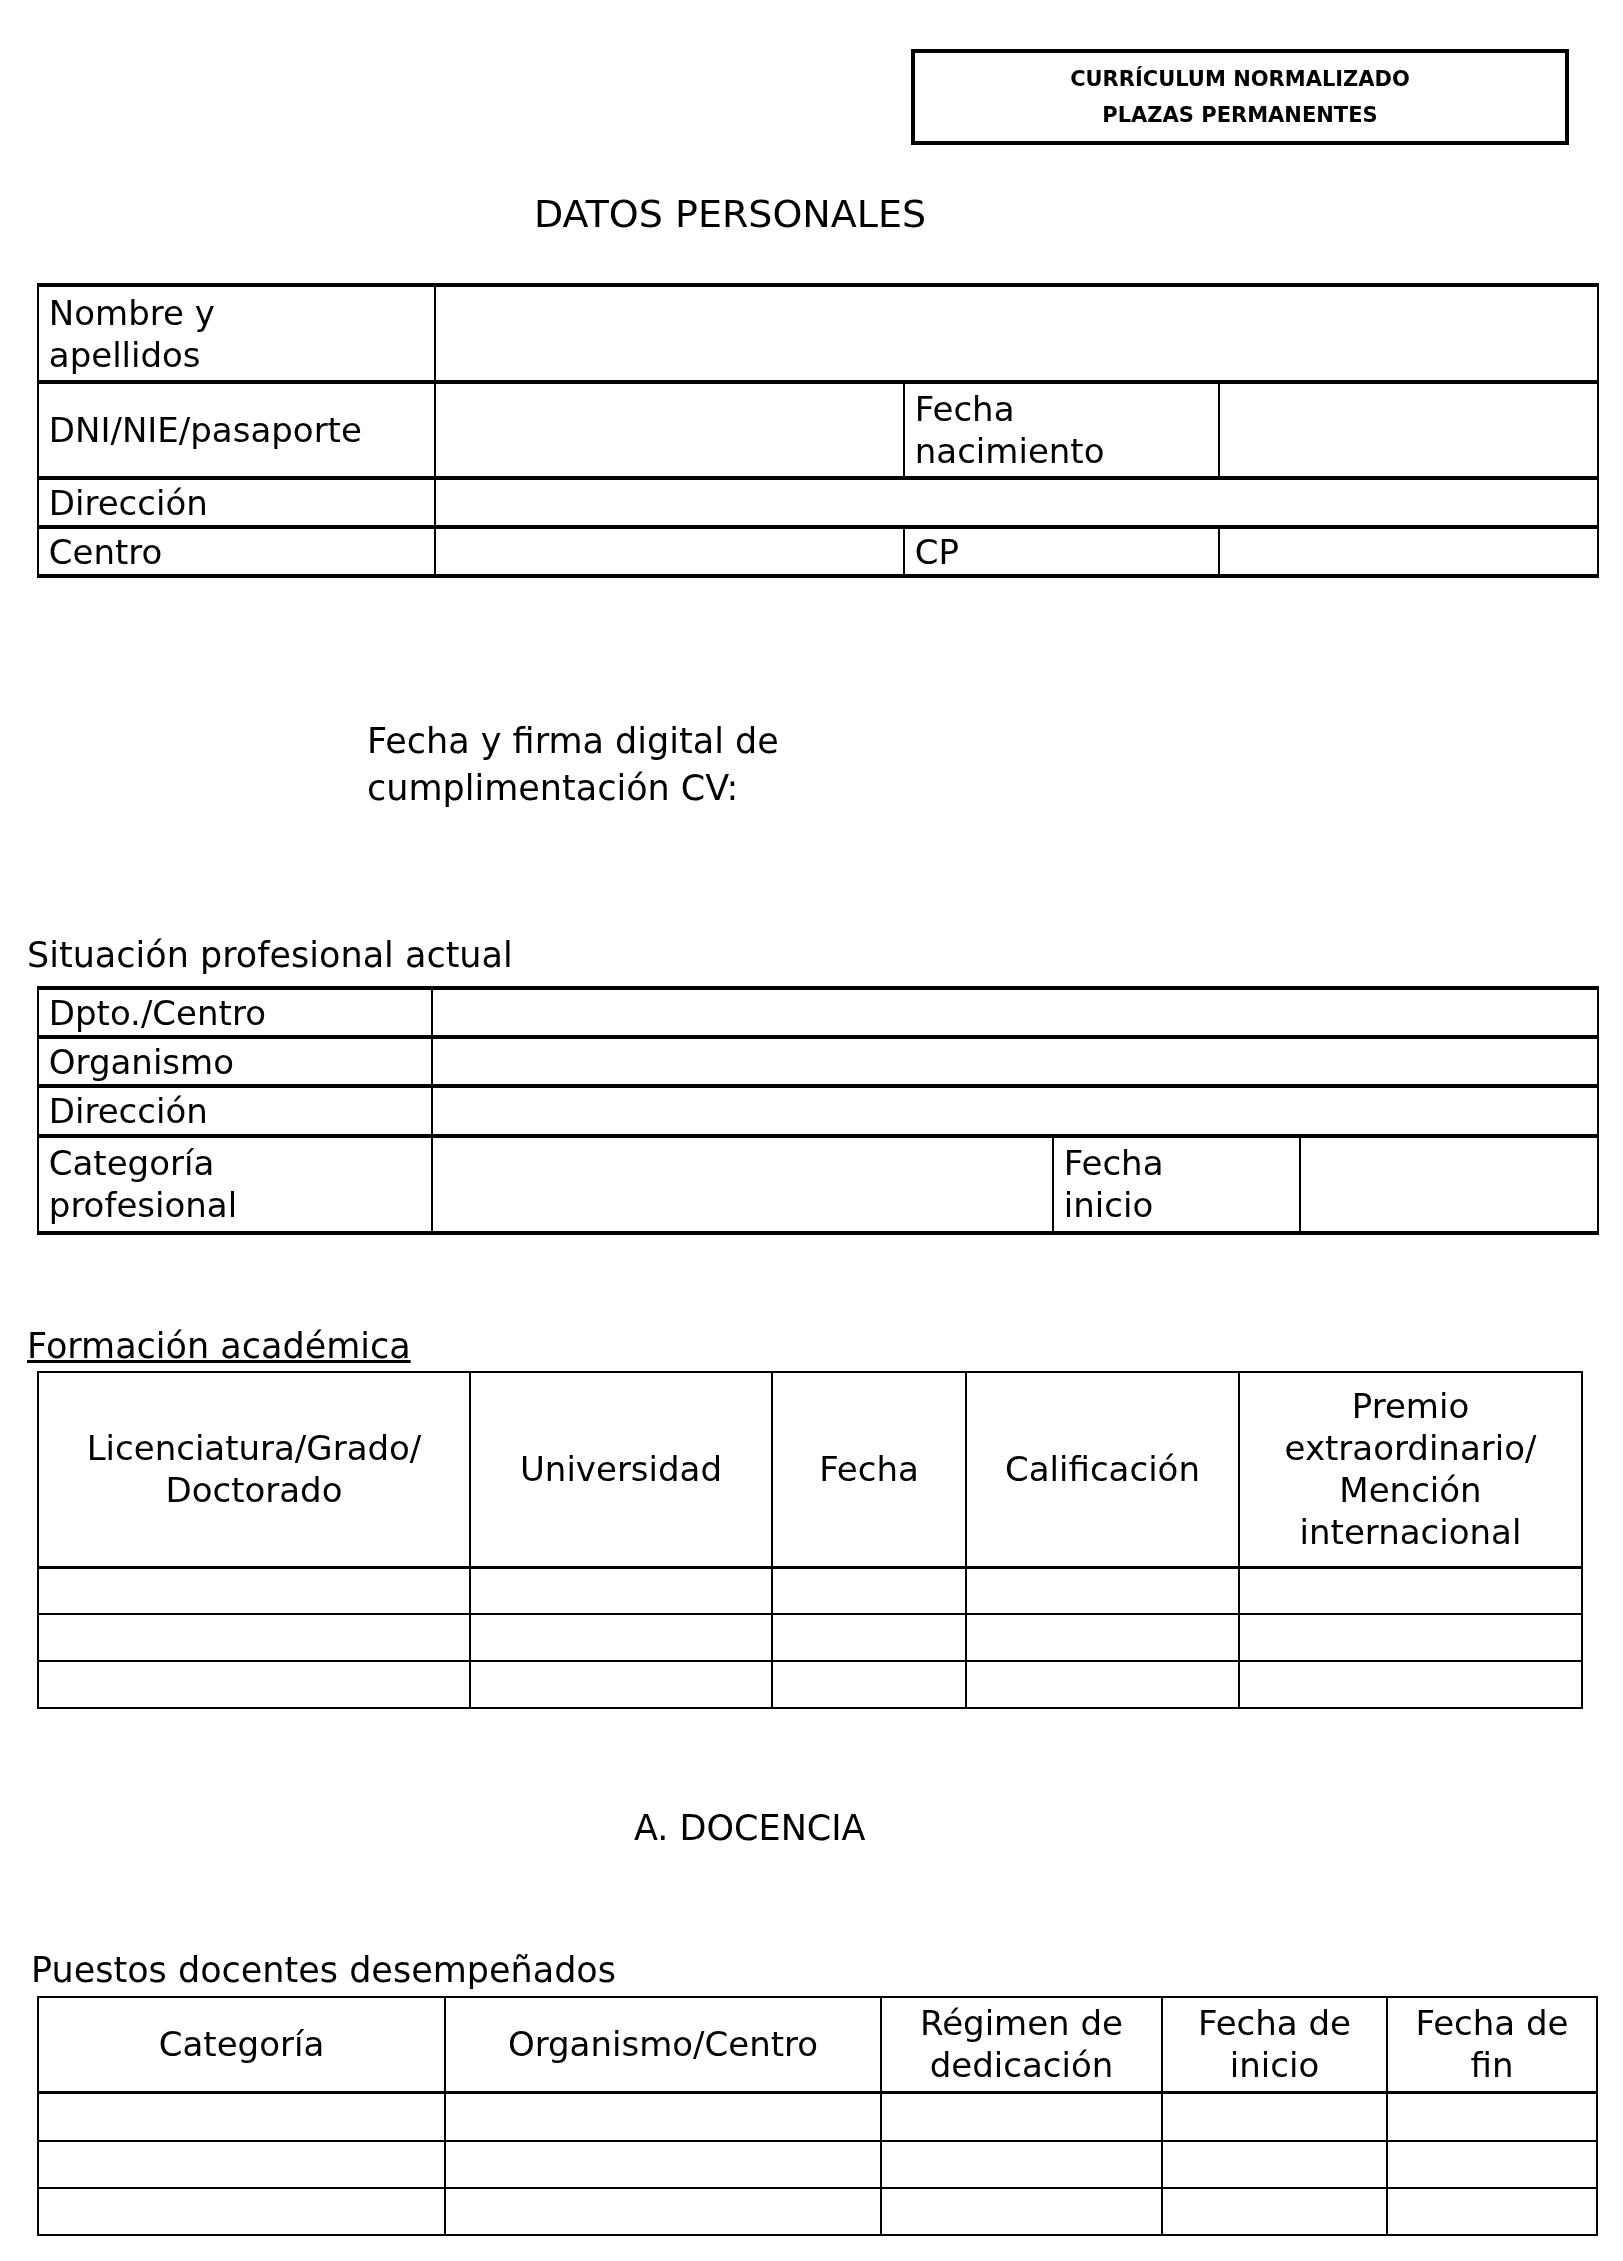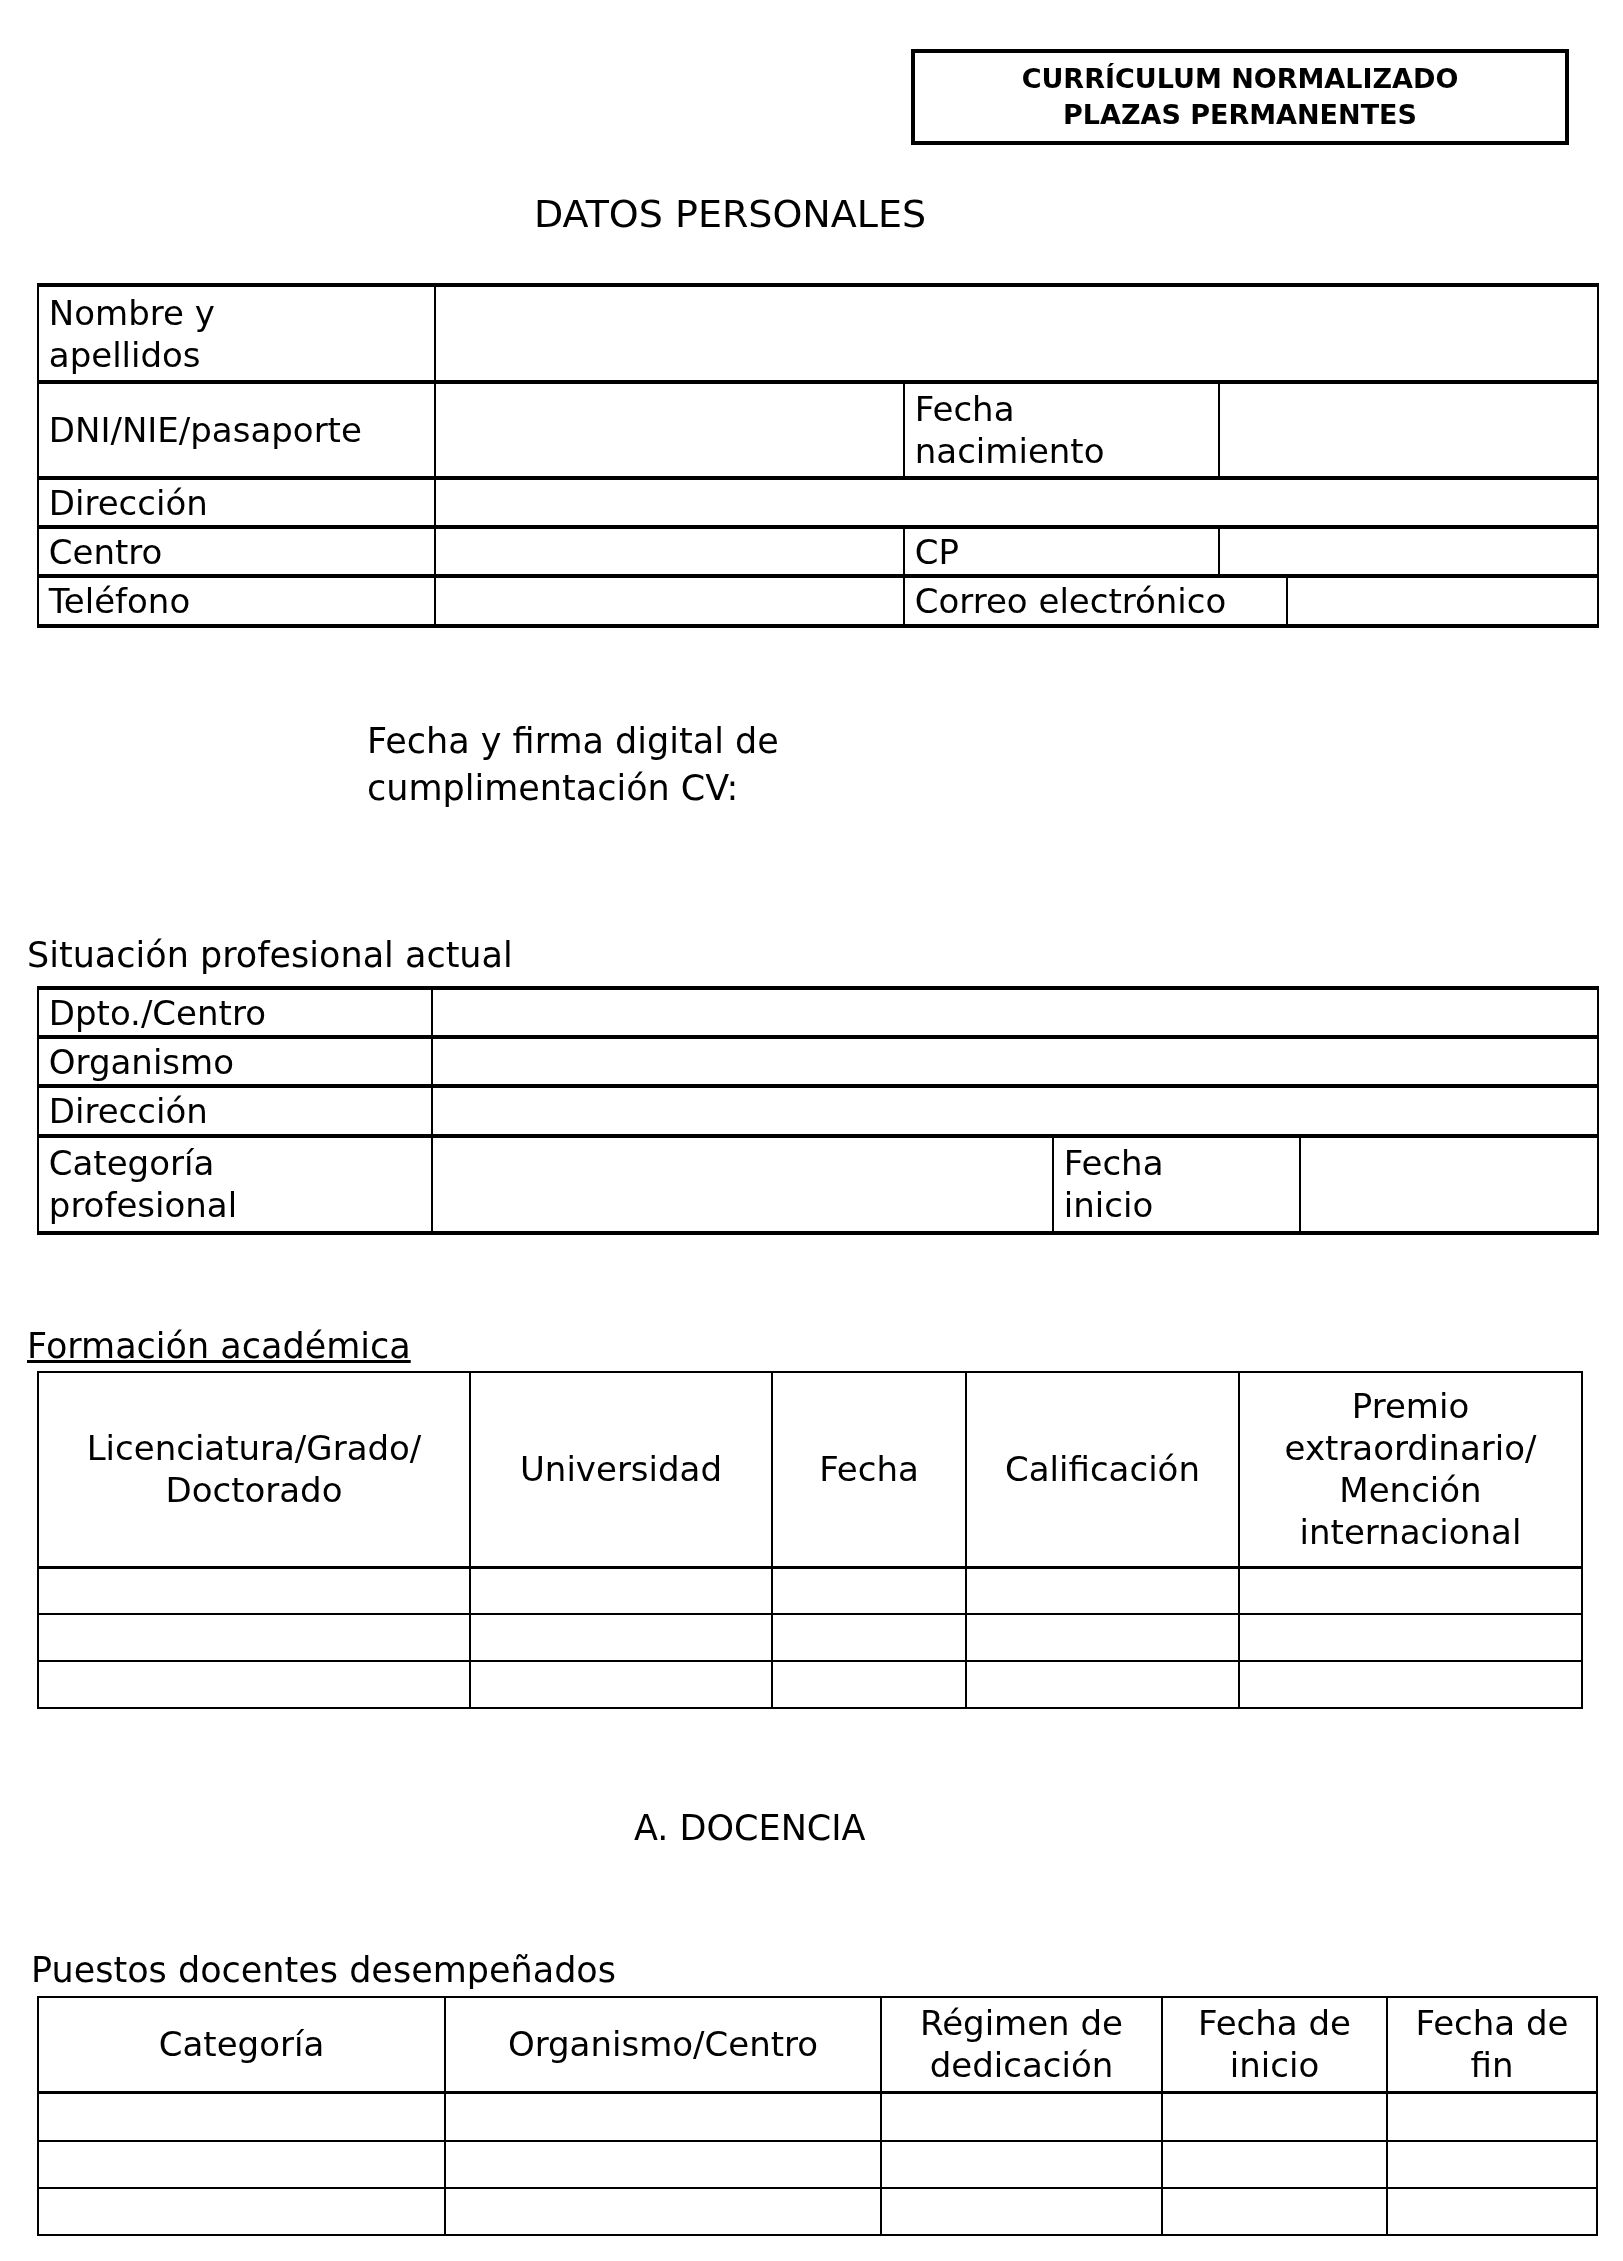--- a/index.html
+++ b/index.html
@@ -16,21 +16,21 @@
   
   .header-box {
     position: absolute;
     left: 911px; top: 49px;
     width: 658px; height: 96px;
     border: 4.1px solid #000;
     box-sizing: border-box;
     display: flex; align-items: center; justify-content: center;
     text-align: center;
     font-weight: bold;
-    font-size: 27px;
+    font-size: 21px;
     line-height: 36px;
     white-space: pre-line;
   }
 
   
   .h-datos    { position: absolute; left: 534px; top: 192px; font-size: 38px; white-space: nowrap; }
   .note-firma { position: absolute; left: 367px; top: 718px; font-size: 35px; line-height: 47px; white-space: pre-line; }
   .h-sec      { position: absolute; font-size: 35px; white-space: nowrap; }
   .h-situacion { left: 27px;  top: 935px; }
   .h-formacion { left: 27px;  top: 1326px; text-decoration: underline; }
@@ -102,26 +102,20 @@
     </tr>
     <tr style="height:49px">
       <td class="lbl">Dirección</td>
       <td colspan="4"></td>
     </tr>
     <tr style="height:49px">
       <td class="lbl">Centro</td>
       <td></td>
       <td class="lbl">CP</td>
       <td colspan="2"></td>
-    </tr>
-    <tr style="height:49px">
-      <td class="lbl">Teléfono</td>
-      <td></td>
-      <td class="lbl" colspan="2">Correo electrónico</td>
-      <td></td>
     </tr>
   </tbody>
     </table>
 
   <div class="note-firma">Fecha y firma digital de
 cumplimentación CV:</div>
 
   <div class="h-sec h-situacion">Situación profesional actual</div>
 
   <table class="frm thick t2">

